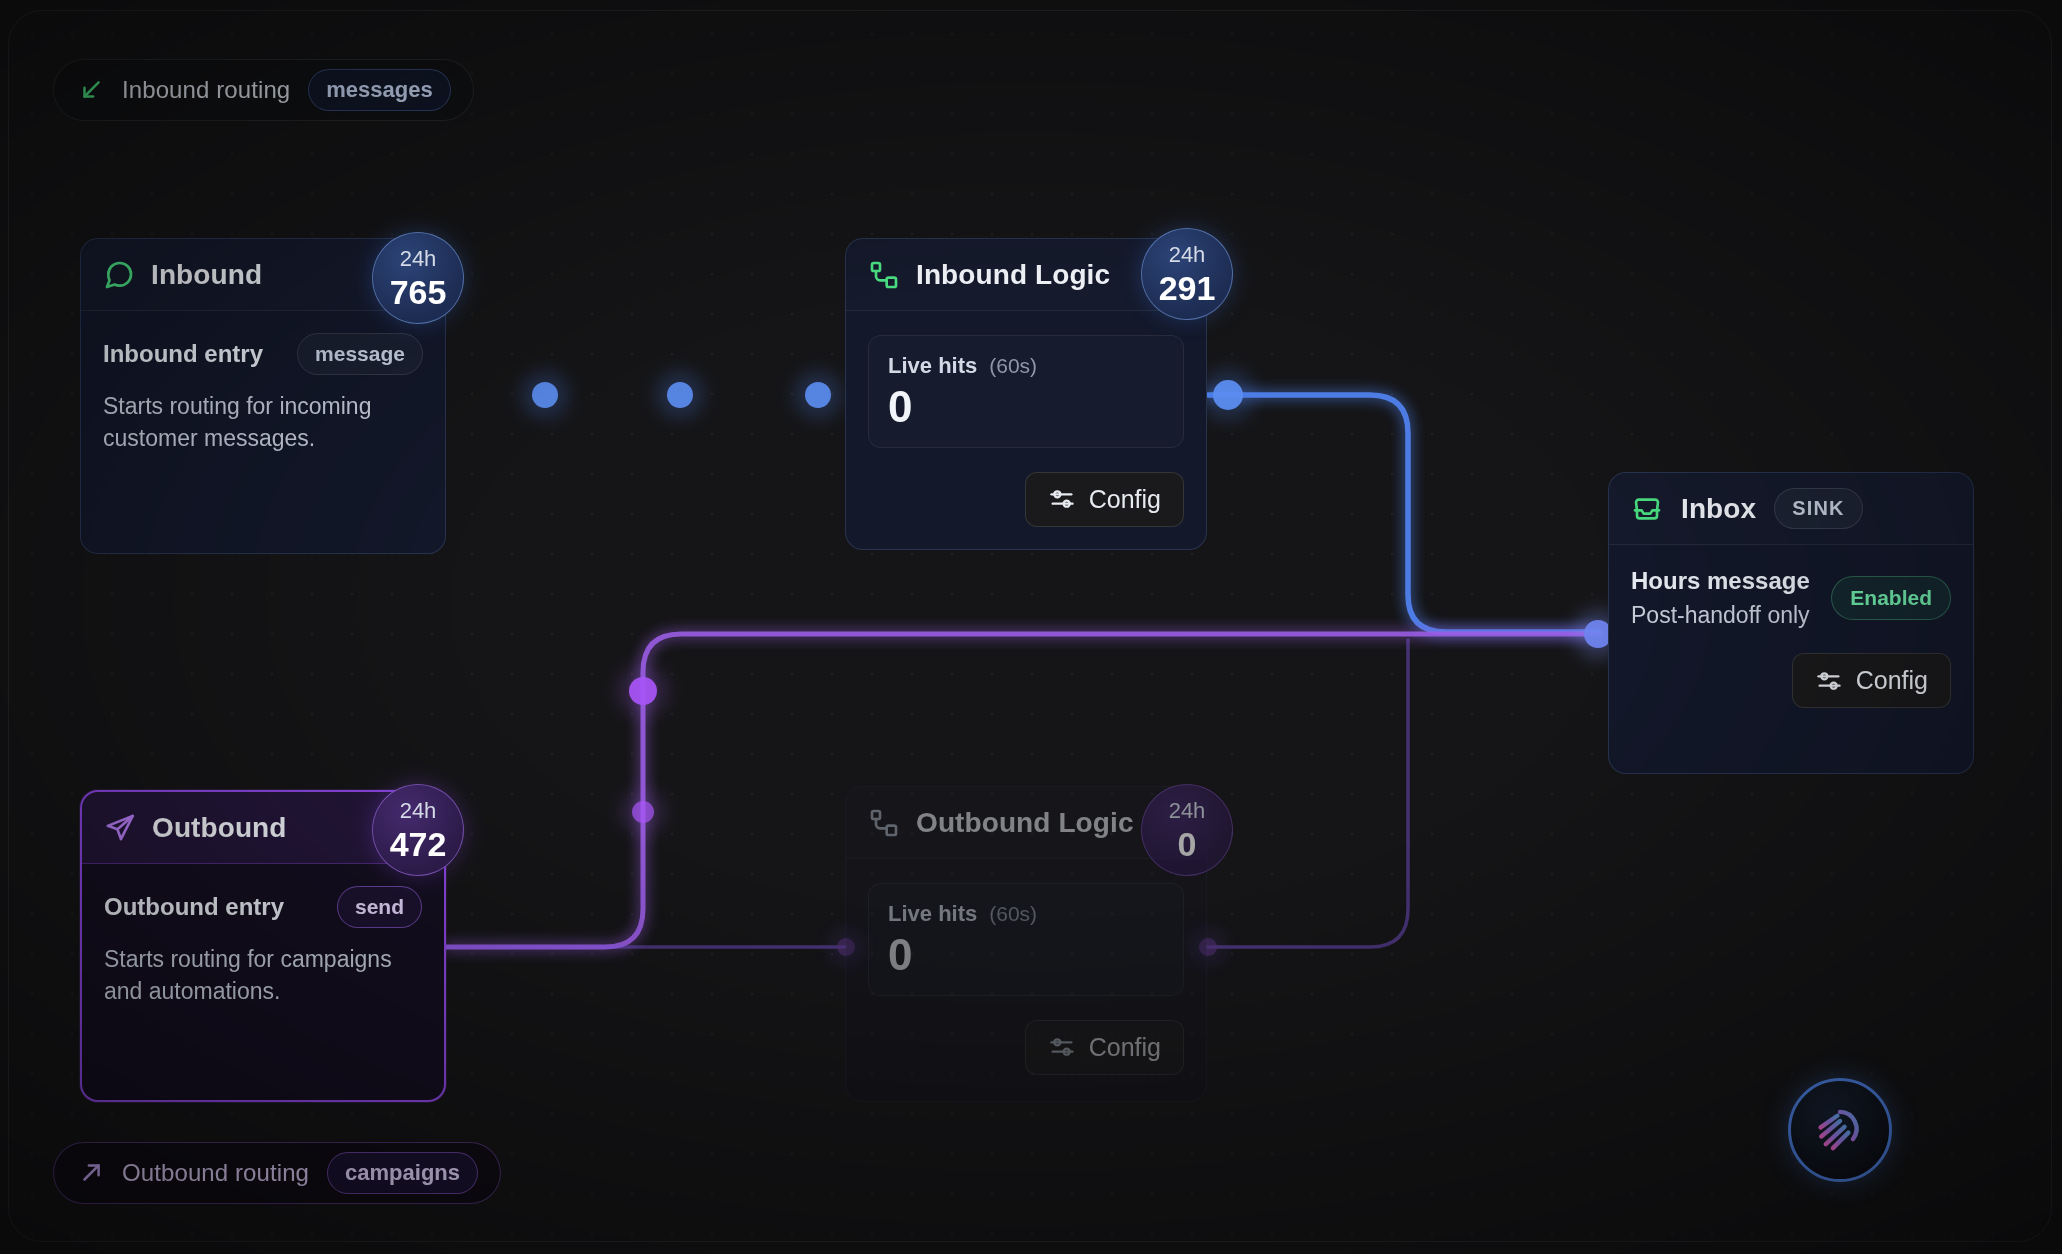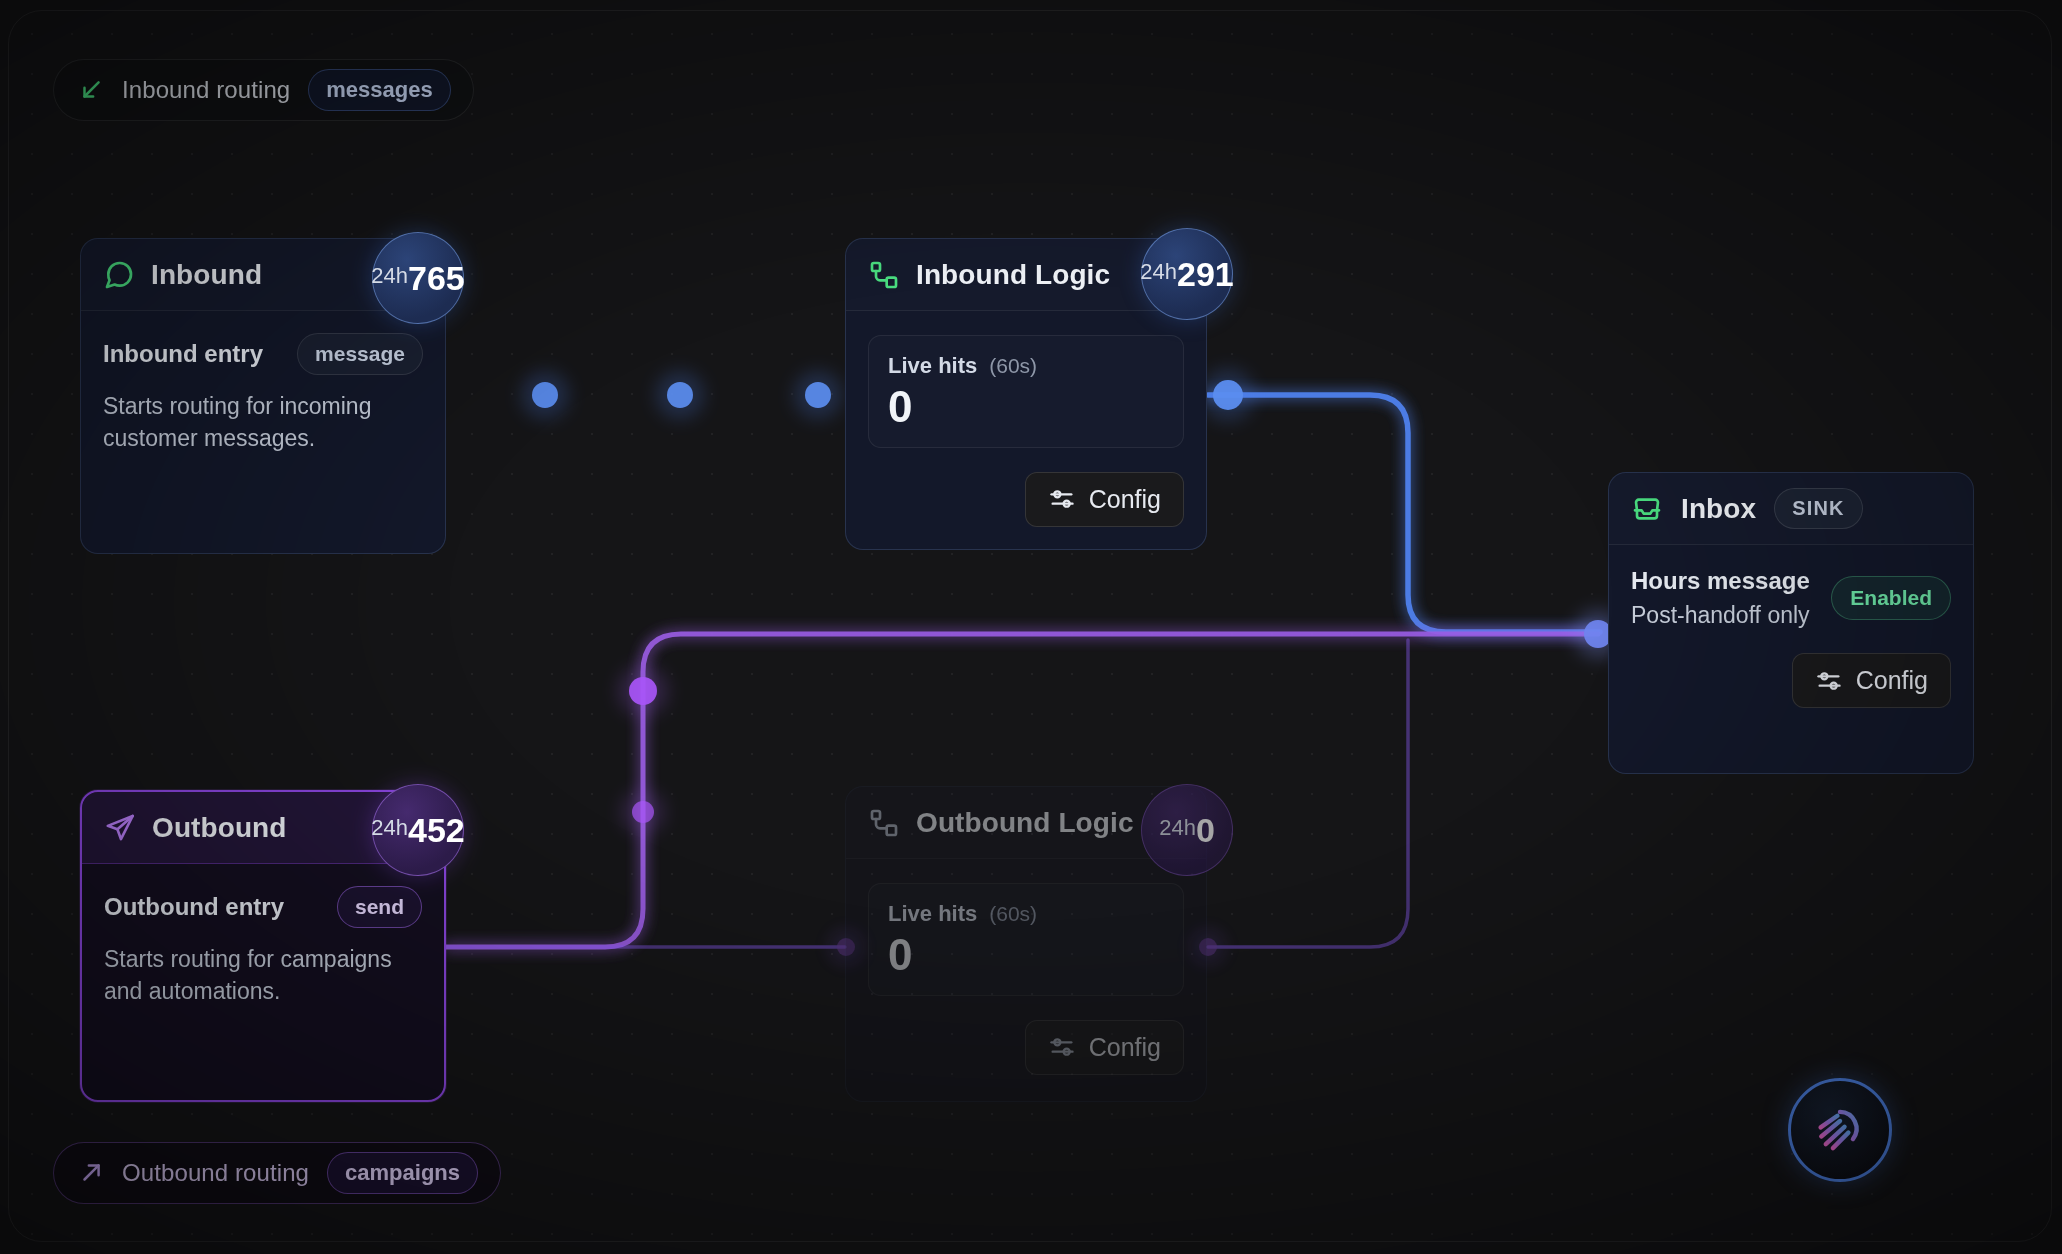--- a/index.html
+++ b/index.html
@@ -152,21 +152,21 @@
     color:#6ee7a8; background:rgba(34,120,78,0.17);
     border:1px solid rgba(90,210,150,0.34);
     padding:9px 18px; border-radius:999px; white-space:nowrap;
   }
   .inbox-sub{ font-size:23px; color:#c8cfdb; margin-top:7px; }
 
   
   .bubble{
     position:absolute;
     width:92px; height:92px; border-radius:50%;
-    display:flex; flex-direction:row; align-items:center; justify-content:center;
+    display:flex; flex-direction:column; align-items:center; justify-content:center;
     line-height:1;
     z-index:6;
   }
   .bubble .b-top{ font-size:22px; color:#d5dbe6; margin-bottom:5px; }
   .bubble .b-val{ font-size:34px; font-weight:700; color:#ffffff; }
   .b-blue{
     background:radial-gradient(circle at 38% 30%, #2c4478 0%, #1d2c52 70%);
     border:1px solid rgba(120,160,230,0.55);
     box-shadow:0 0 22px rgba(60,110,210,0.30);
   }
@@ -362,21 +362,21 @@
     <div class="node-body">
       <div class="row">
         <span class="row-label">Outbound entry</span>
         <span class="tag">send</span>
       </div>
       <p class="desc">Starts routing for campaigns and automations.</p>
     </div>
   </div>
   <div class="bubble b-purple" id="bub-outbound">
     <span class="b-top">24h</span>
-    <span class="b-val">452</span>
+    <span class="b-val">472</span>
   </div>
 
   <div class="node logic" id="node-outbound-logic">
     <div class="node-head">
       <svg class="nh-ico" viewBox="0 0 24 24" fill="none" stroke="#aab2bf" stroke-width="2" stroke-linecap="round" stroke-linejoin="round">
         <rect x="3" y="3" width="6" height="6" rx="1.4"></rect>
         <rect x="14" y="14" width="7" height="7" rx="1.4"></rect>
         <path d="M6 9v4a3 3 0 0 0 3 3h5"></path>
       </svg>
       <span class="node-title">Outbound Logic</span>

